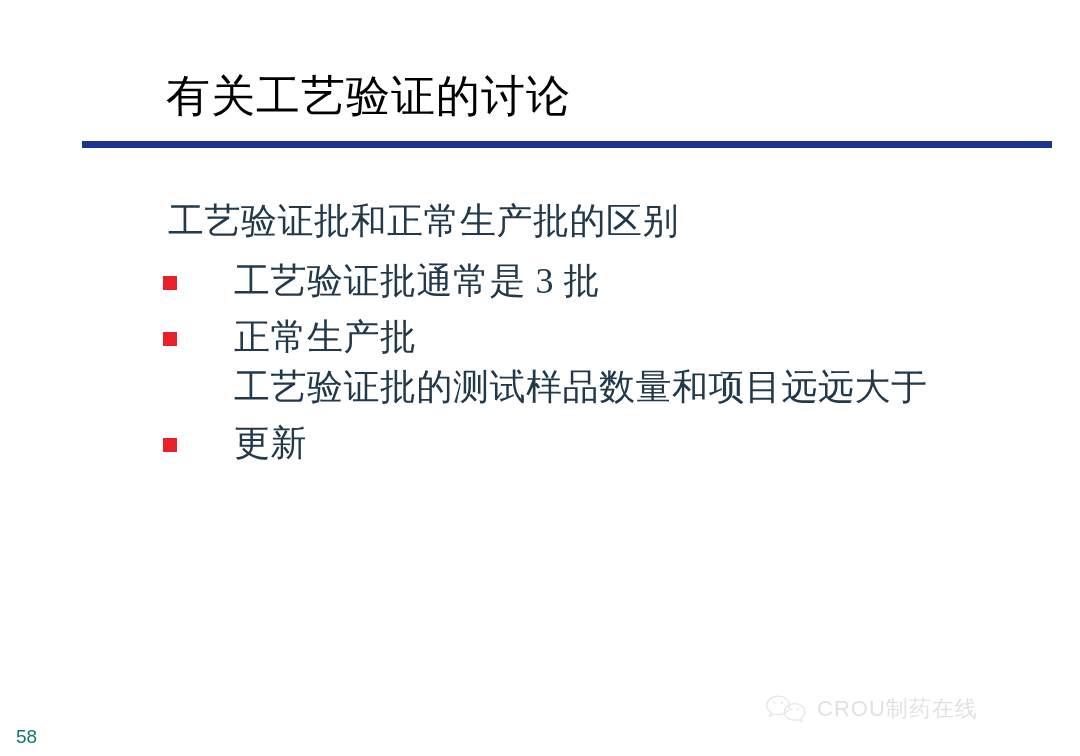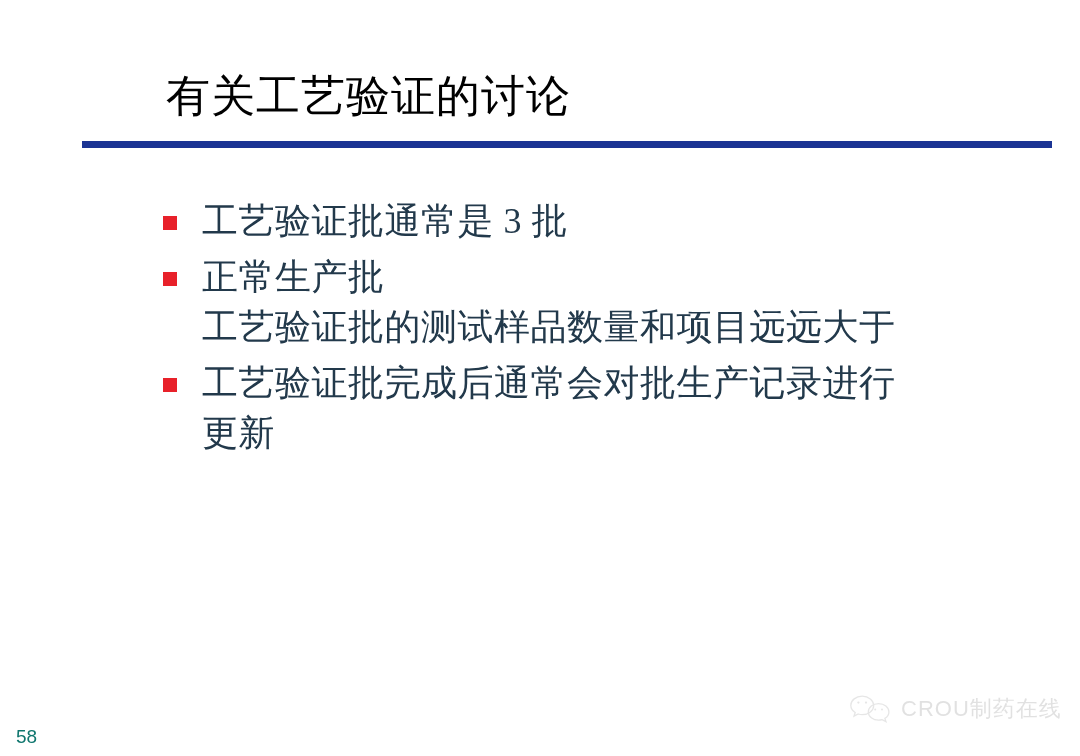--- a/index.html
+++ b/index.html
@@ -87,36 +87,37 @@
     font-family: "Liberation Serif", "DejaVu Serif", serif;
     font-size: 36px;
     line-height: 50px;
     color: #22394b;
     letter-spacing: 0.5px;
   }
 
   .bullet-text .line {
     display: block;
     white-space: nowrap;
+    margin-left: 32px;
   }
 
   
   .page-number {
     position: absolute;
     left: 16px;
     top: 726px;
     font-family: "Liberation Sans", "DejaVu Sans", sans-serif;
     font-size: 19px;
     line-height: 22px;
     color: #0f766e;
   }
 
   .watermark {
     position: absolute;
-    left: 848px;
+    left: 764px;
     top: 694px;
     display: flex;
     align-items: center;
     gap: 9px;
     opacity: 0.42;
   }
 
   .wechat-icon {
     display: block;
     width: 44px;
@@ -136,20 +137,21 @@
 <body>
 
 <div class="slide">
 
   <div class="slide-title">有关工艺验证的讨论</div>
 
   <div class="title-rule"></div>
 
   <div class="body-block">
 
+    <div class="lead-line">工艺验证批和正常生产批的区别</div>
 
     <ul class="bullet-list">
 
       <li class="bullet-item">
         <span class="bullet-marker"></span>
         <span class="bullet-text">
           <span class="line">工艺验证批通常是  3  批</span>
         </span>
       </li>
 
@@ -157,21 +159,20 @@
         <span class="bullet-marker"></span>
         <span class="bullet-text">
           <span class="line">正常生产批</span>
           <span class="line">工艺验证批的测试样品数量和项目远远大于</span>
         </span>
       </li>
 
       <li class="bullet-item">
         <span class="bullet-marker"></span>
         <span class="bullet-text">
-          <span class="line">工艺验证批完成后通常会对批生产记录进行</span>
           <span class="line">更新</span>
         </span>
       </li>
 
     </ul>
   </div>
 
   <div class="page-number">58</div>
 
   <div class="watermark">

